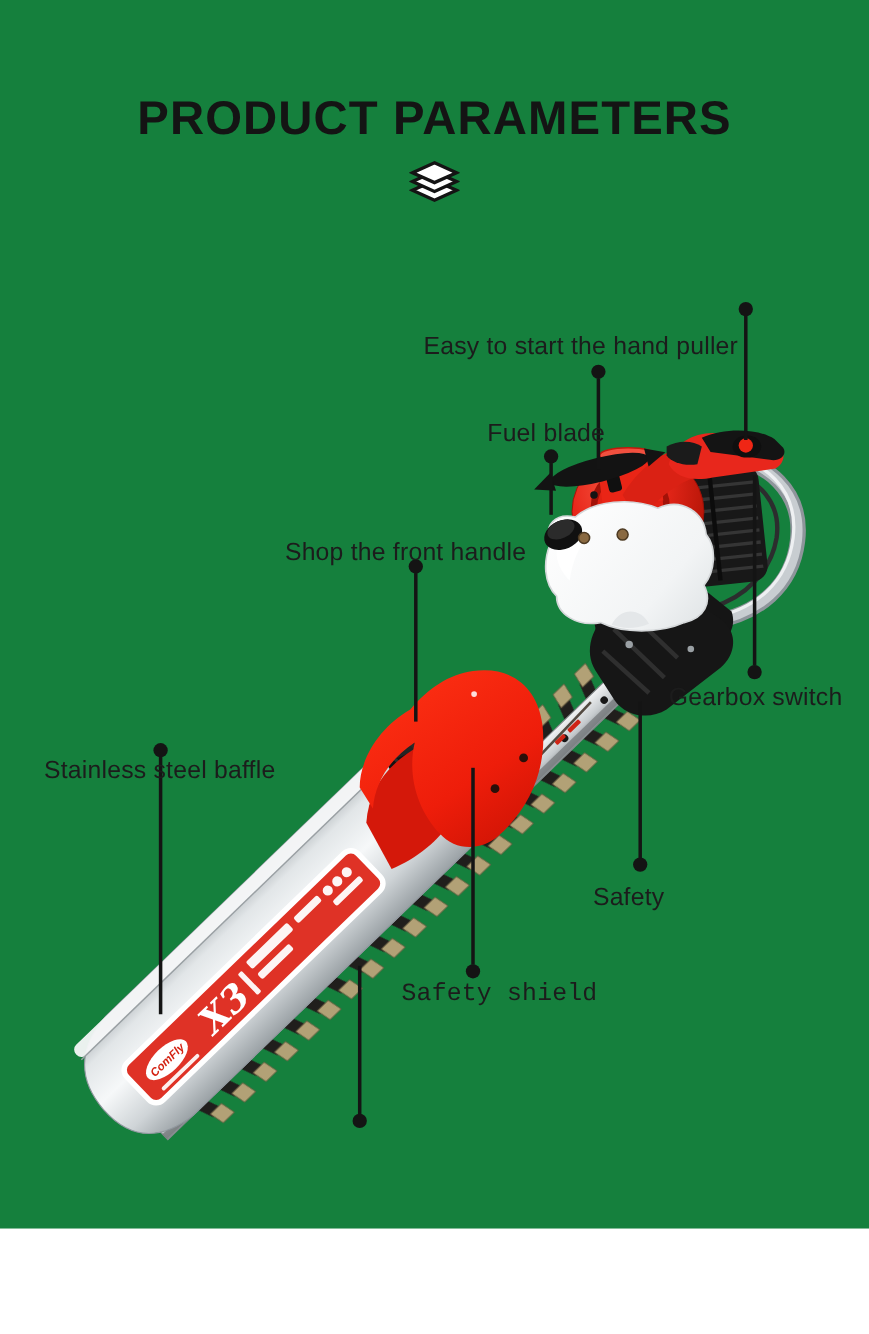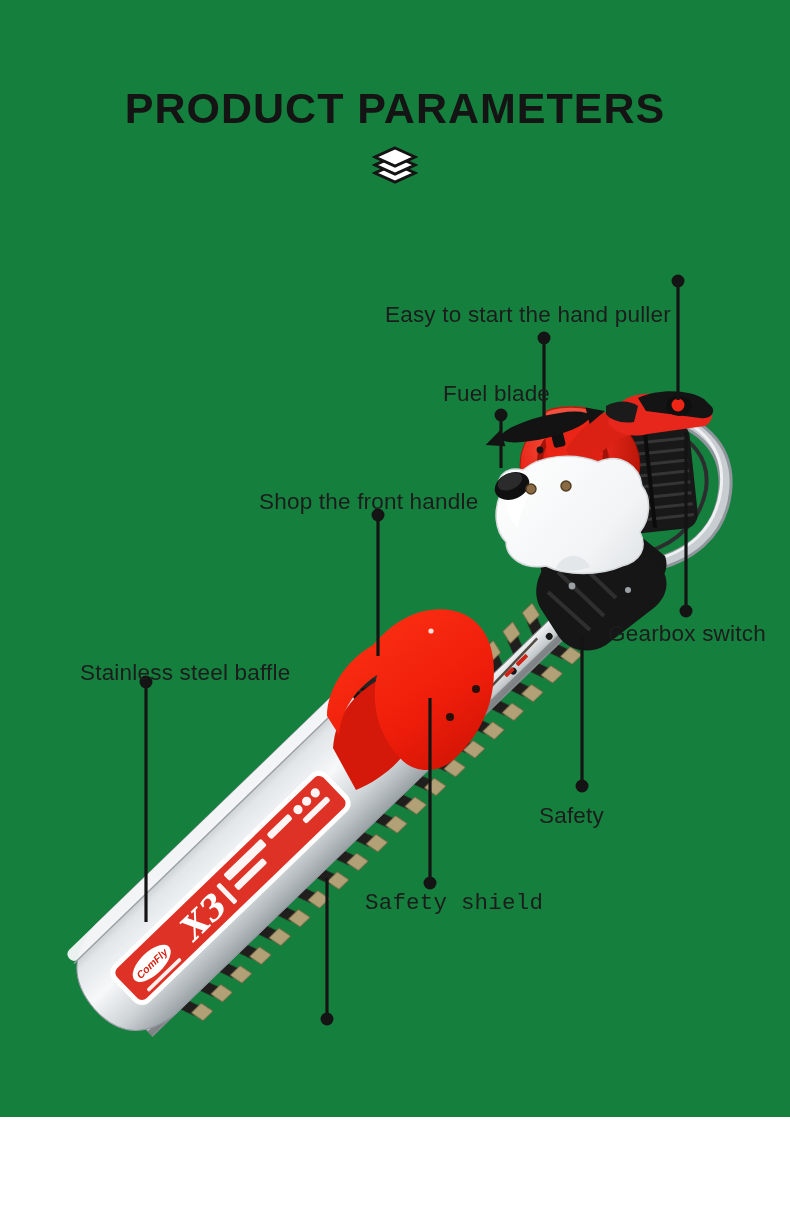--- a/index.html
+++ b/index.html
@@ -253,17 +253,17 @@
           <circle cx="327" cy="1019" r="6.5" stroke="none"></circle>
           <line x1="327" y1="1013" x2="327" y2="878"></line>
         </g>
     </g>
   </svg>
 
   <div class="callout" style="left:373px;top:301px;margin-left:12px;">Easy to start the hand puller</div>
   <div class="callout" style="left:443px;top:380px;">Fuel blade</div>
   <div class="callout" style="left:259px;top:488px;">Shop the front handle</div>
   <div class="callout" style="left:608px;top:620px;">Gearbox switch</div>
-  <div class="callout" style="left:40px;top:659px;margin-left:40px;">Stainless steel baffle</div>
+  <div class="callout" style="left:40px;top:686px;">Stainless steel baffle</div>
   <div class="callout" style="left:539px;top:802px;">Safety</div>
   <div class="callout" style="left:365px;top:889px;font-family:Liberation Mono, monospace;">Safety shield</div>
 
 </div>
 
 </body></html>

